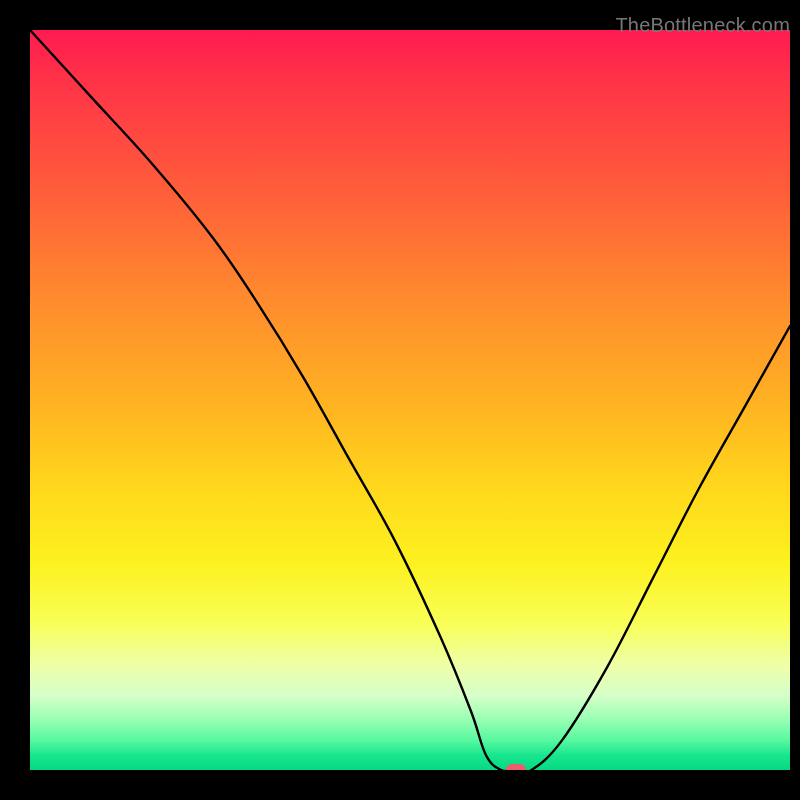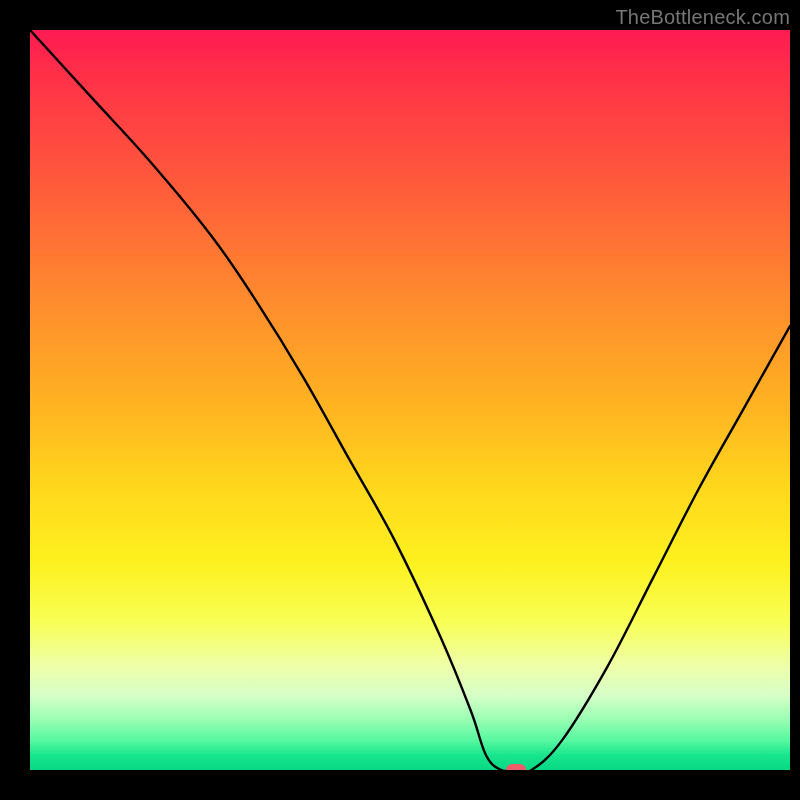--- a/index.html
+++ b/index.html
@@ -11,21 +11,21 @@
     font-family: Arial, Helvetica, sans-serif;
     overflow: hidden;
   }
   .chart-container {
     position: relative;
     width: 800px;
     height: 800px;
   }
   .watermark {
     position: absolute;
-    top: 6px;
+    top: 14px;
     right: 10px;
     color: #777;
     font-size: 20px;
     font-weight: 500;
     z-index: 10;
     letter-spacing: 0.2px;
   }
   .plot-area {
     position: absolute;
     left: 30px;

